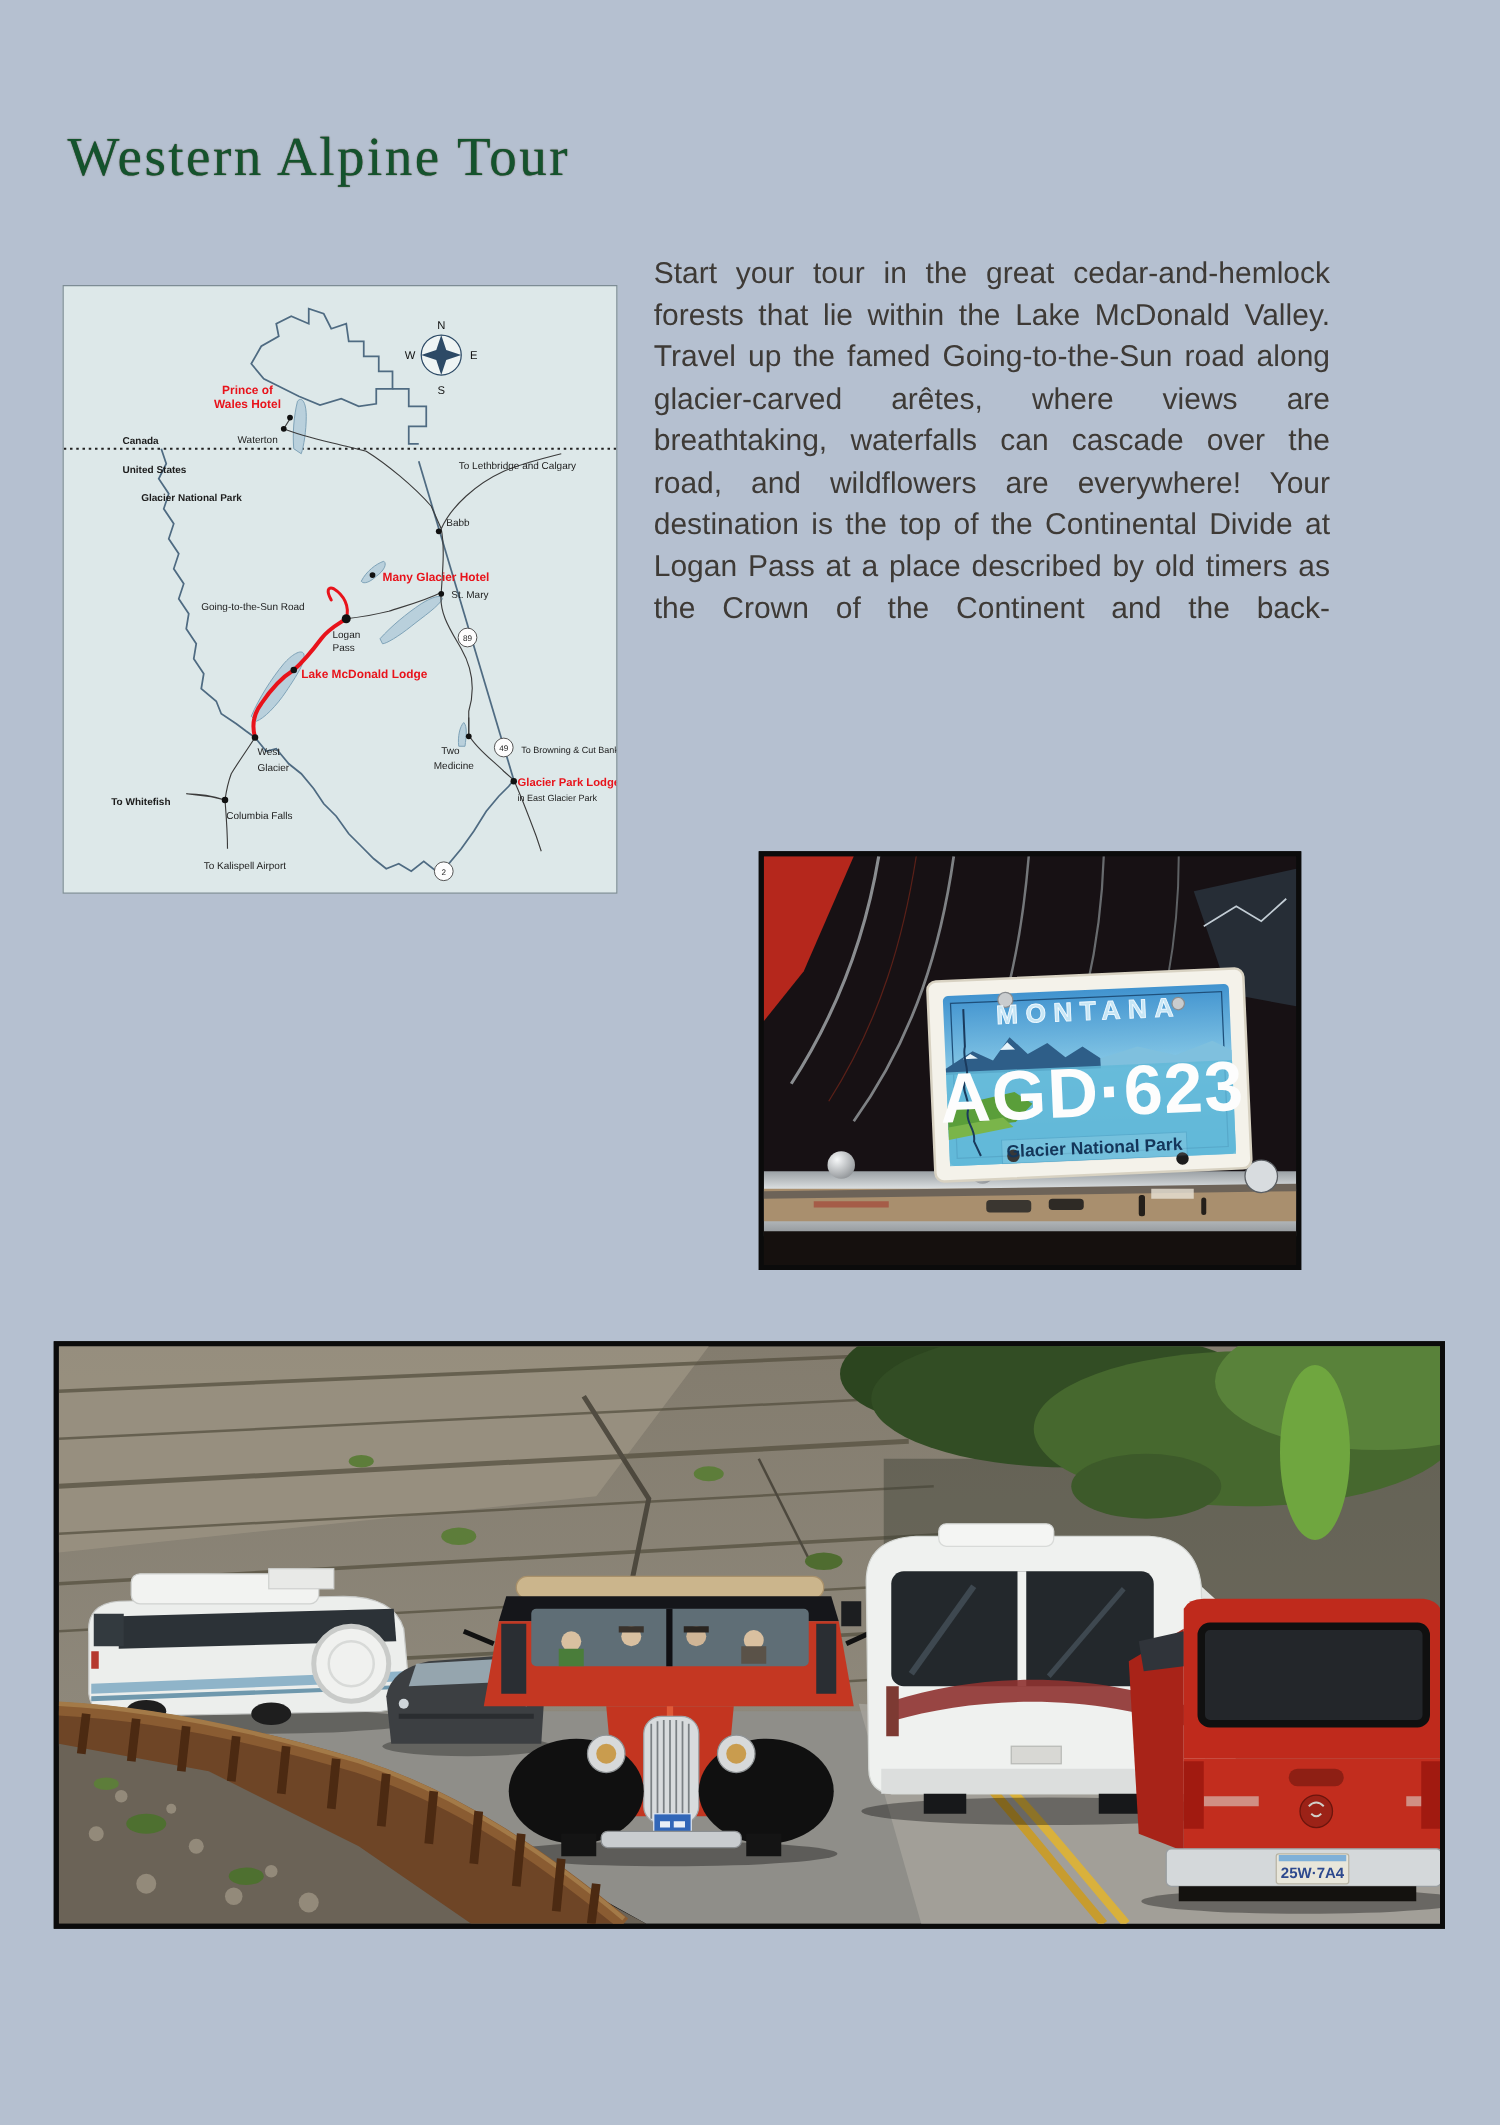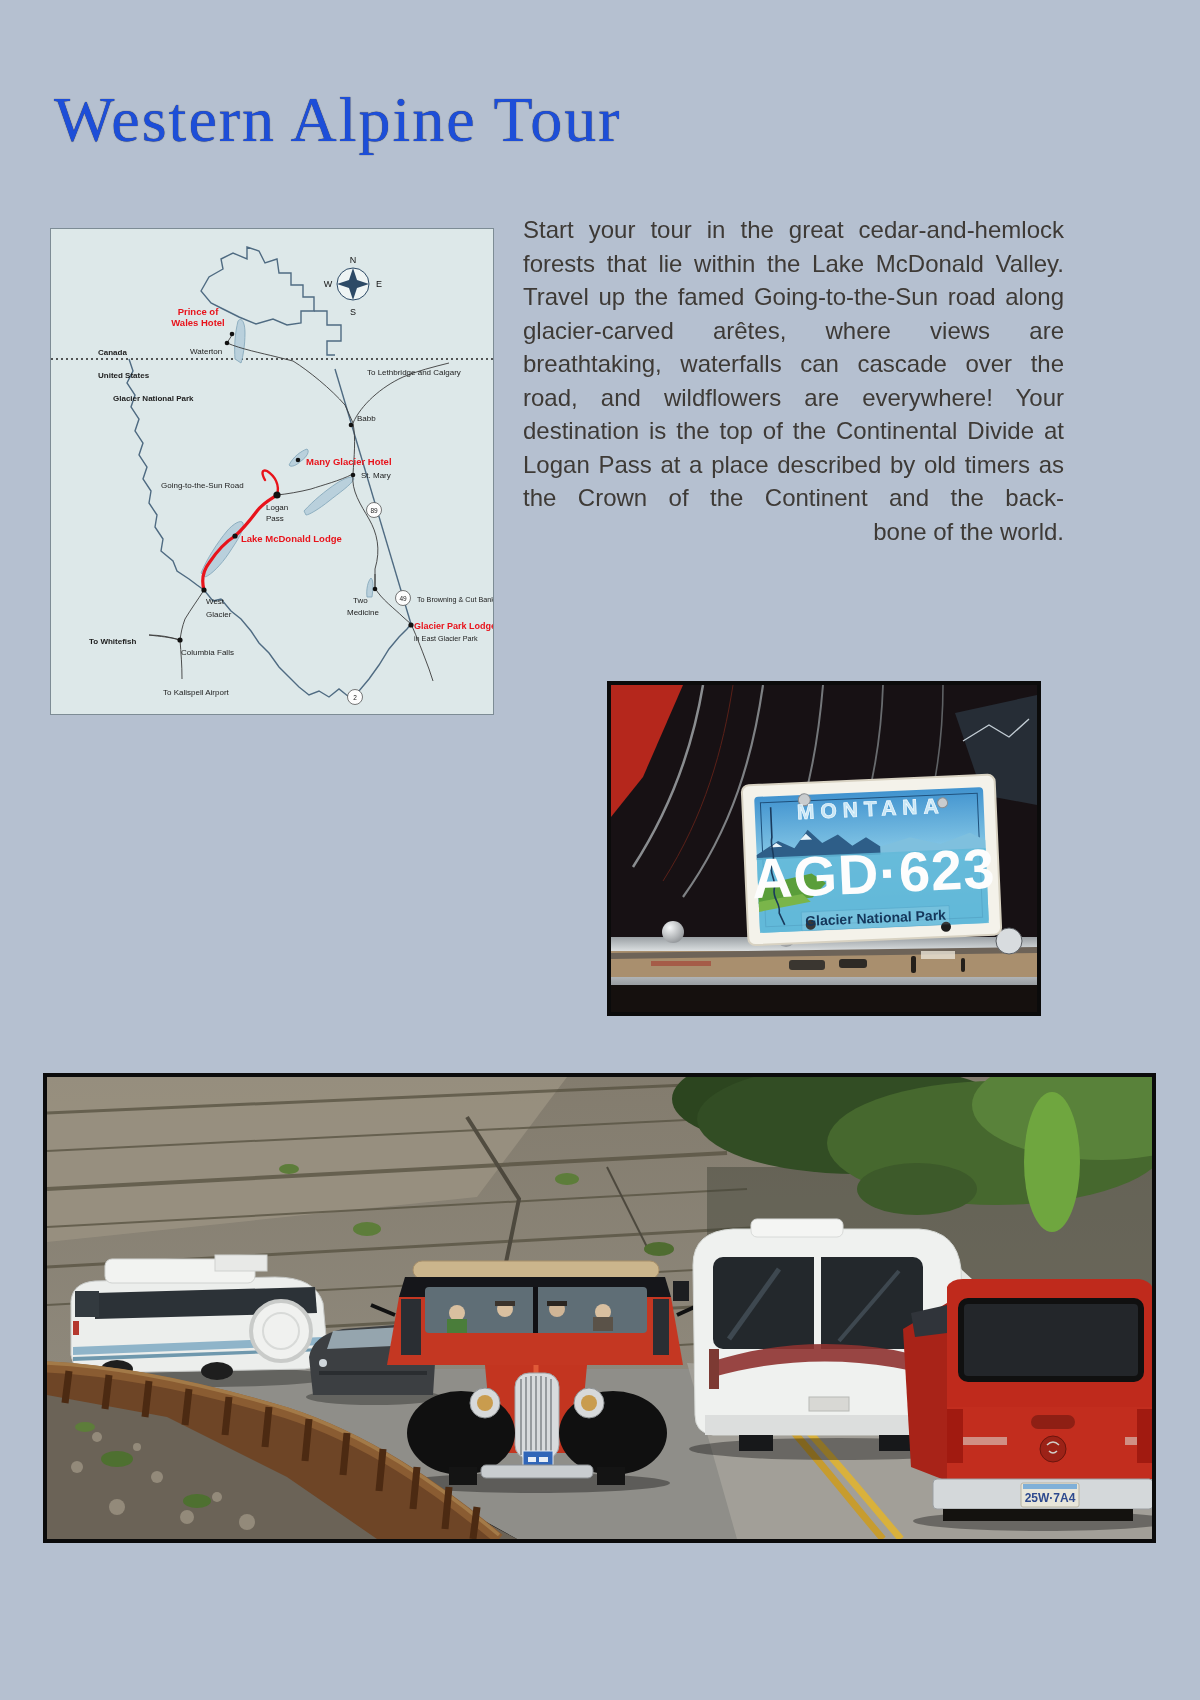--- a/index.html
+++ b/index.html
@@ -1,23 +1,23 @@
 <!DOCTYPE html>
 <html><head>
 <meta charset="utf-8">
 <style>
   html,body{margin:0;padding:0;}
   body{width:1200px;height:1700px;position:relative;background:#b5c0d0;font-family:"Liberation Sans",sans-serif;overflow:hidden;}
   .abs{position:absolute;}
   
-  #title{left:54px;top:83px;font-family:"Liberation Serif",serif;font-size:64px;font-weight:400;color:#1d4ed8;letter-spacing:2px;text-shadow:0 0 1px #3a2c18;}
+  #title{left:54px;top:100px;font-family:"Liberation Serif",serif;font-size:44px;font-weight:400;color:#14532d;letter-spacing:2px;text-shadow:0 0 1px #3a2c18;}
   
   #map-panel{left:50px;top:228px;width:442px;height:485px;background:#dde8e9;border:1px solid #7d8c95;box-sizing:content-box;}
   
-  #intro{left:523px;top:213px;width:541px;color:#3e3a36;font-size:24px;line-height:33.5px;}
+  #intro{left:523px;top:202px;width:541px;color:#3e3a36;font-size:24px;line-height:33.5px;}
   #intro .body{text-align:justify;text-align-last:justify;}
   #intro .lastline{text-align:right;}
   
   .photo-frame{border:4px solid #0b0b0b;line-height:0;background:#111;}
   #plate-photo{left:607px;top:681px;}
   #road-photo{left:43px;top:1073px;}
   svg text{font-family:"Liberation Sans",sans-serif;}
   .mapsmall{font-size:8px;fill:#1c1c1c;}
   .mapsmall2{font-size:7.2px;fill:#1c1c1c;}
   .mapbold{font-weight:bold;}
@@ -121,21 +121,20 @@
   <text x="363" y="400" class="mapred" font-size="9">Glacier Park Lodge</text>
   <text x="363" y="412" class="mapsmall2">in East Glacier Park</text>
   <text x="38" y="415" class="mapsmall mapbold" font-size="8.5">To Whitefish</text>
   <text x="130" y="426" class="mapsmall">Columbia Falls</text>
   <text x="112" y="466" class="mapsmall">To Kalispell Airport</text>
 </svg>
 </div>
 
 <div class="abs" id="intro">
   <div class="body">Start your tour in the great cedar-and-hemlock forests that lie within the Lake McDonald Valley. Travel up the famed Going-to-the-Sun road along glacier-carved arêtes, where views are breathtaking, waterfalls can cascade over the road, and wildflowers are everywhere!  Your destination is the top of the Continental Divide at Logan Pass at a place described by old timers as the Crown of the Continent and the back-</div>
-  <div class="lastline">bone of the world.</div>
 </div>
 
 <div class="abs photo-frame" id="plate-photo">
 <svg viewBox="0 0 426 327" width="426" height="327">
   <defs>
     <linearGradient id="skyGrad" x1="0" y1="0" x2="0" y2="1">
       <stop offset="0" stop-color="#4193cf"></stop>
           <stop offset="0.45" stop-color="#86c8e6"></stop>
           <stop offset="1" stop-color="#5fb7d9"></stop>
     </linearGradient>

